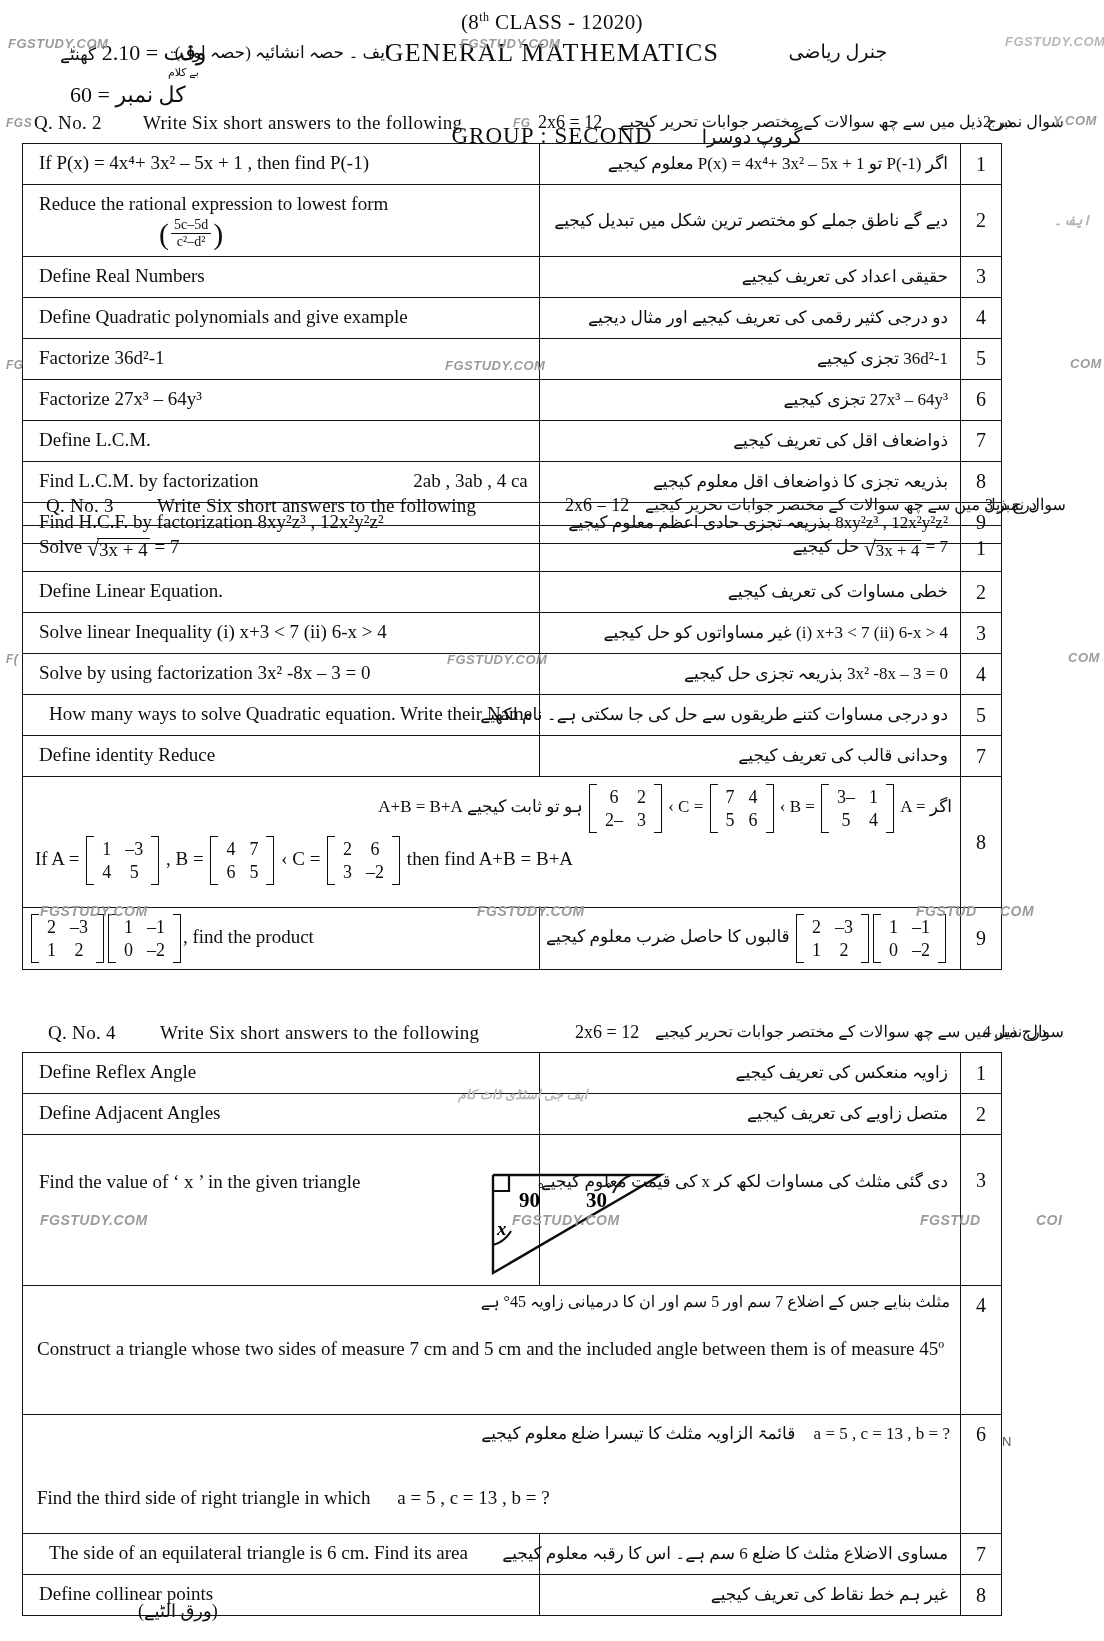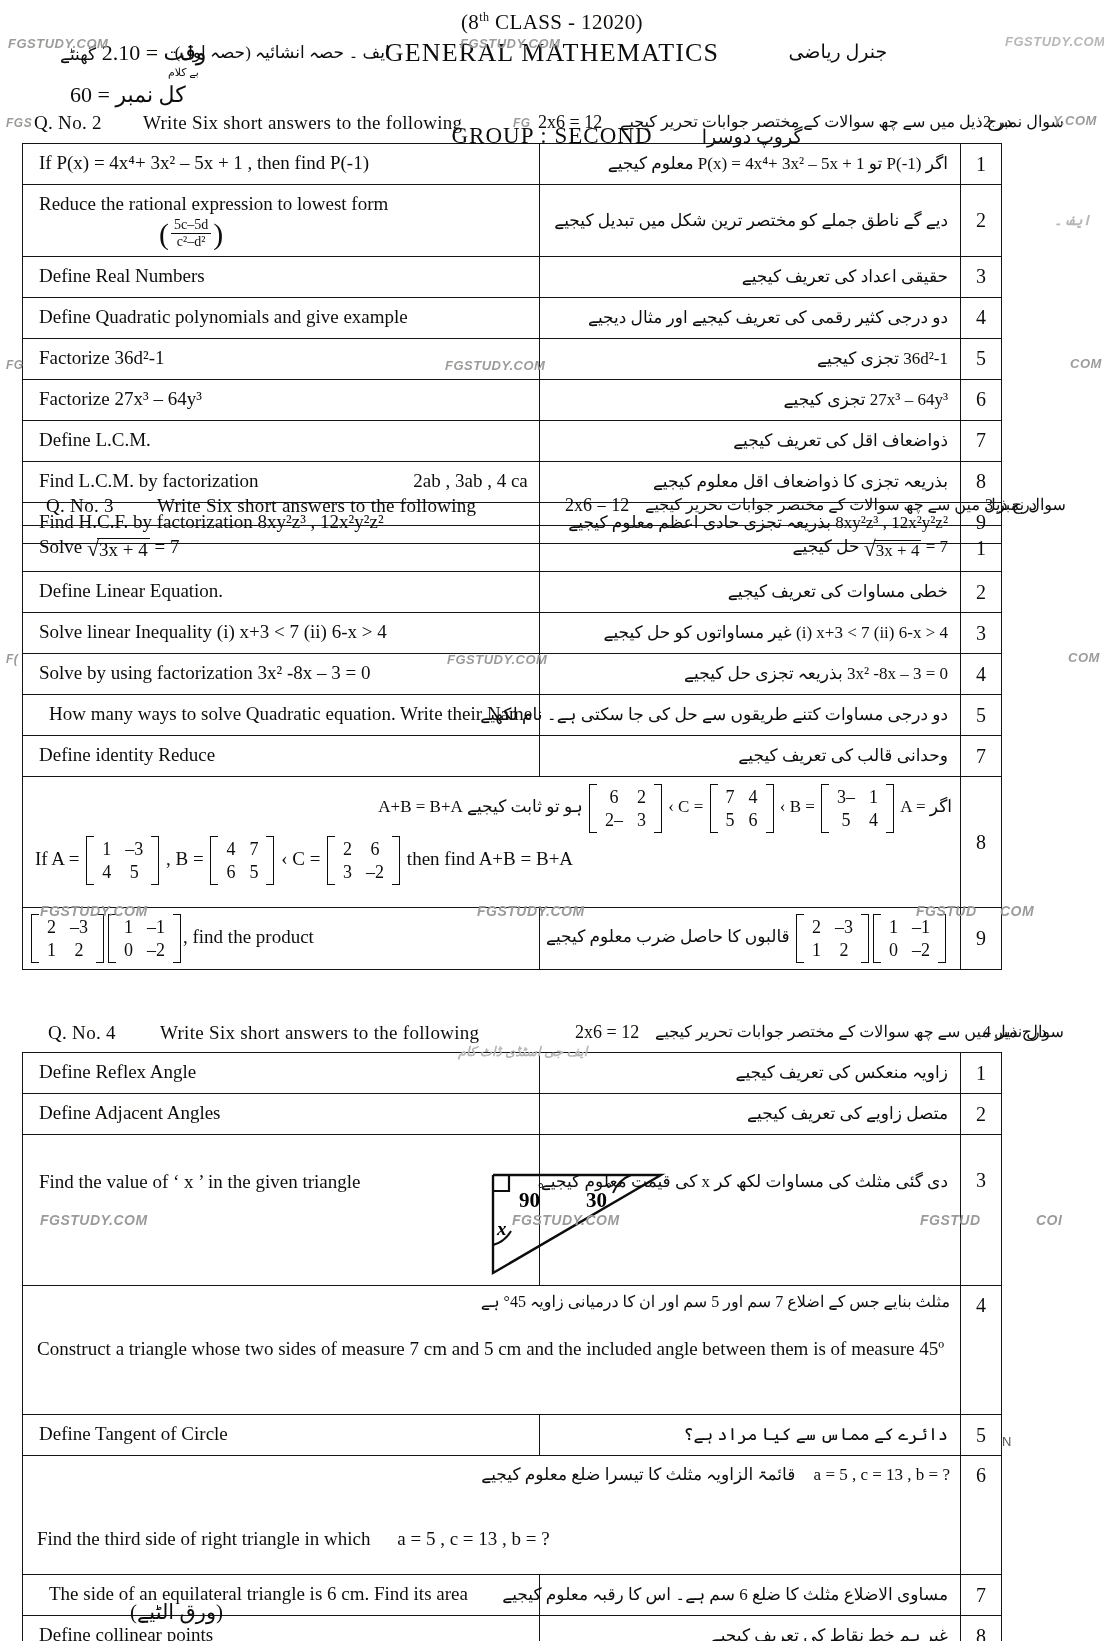--- a/index.html
+++ b/index.html
@@ -226,22 +226,22 @@
   }
 
   
   .tri-fig {
     position: absolute;
     pointer-events: none;
   }
 
   .footer-note {
     position: absolute;
-    left: 130px;
-    font-size: 21px;
+    left: 138px;
+    font-size: 18px;
     direction: rtl;
   }
 </style>
 </head>
 <body>
 
 <div id="page">
 
   <div class="hdr-class">
     <span>(8</span><sup>th</sup><span> CLASS - 12020)</span>
@@ -664,29 +664,20 @@
       <td colspan="2" style="height:128px; vertical-align:top;">
         <div style="position:relative; height:126px;">
           <div style="position:absolute; right:10px; top:6px; direction:rtl; font-size:16px; white-space:nowrap;">مثلث بنایے جس کے اضلاع 7 سم اور 5 سم اور ان کا درمیانی زاویہ 45° ہے</div>
           <div style="position:absolute; left:14px; top:44px; right:10px; font-size:19px; line-height:2.0;">Construct a triangle whose two sides of measure 7 cm and 5 cm and the included angle between them is of measure  45º</div>
         </div>
       </td>
       <td class="cell-num" style="vertical-align:top;">
             <div style="padding-top:8px; text-align:center;">4</div>
           </td>
     </tr>
-    <tr>
-      <td>
-            <div class="cell-eng">Define Tangent of Circle</div>
-          </td>
-      <td style="width:420px;">
-            <div class="cell-urdu">دائرے کے مماس سے کیا مراد ہے؟</div>
-          </td>
-      <td class="cell-num">5</td>
-    </tr>
 
     <tr>
       <td colspan="2" style="height:118px; vertical-align:top;">
         <div style="position:relative; height:116px;">
           <div style="position:absolute; right:10px; top:8px; direction:rtl; font-size:17px; white-space:nowrap;">
             <span dir="ltr" style="margin-left:14px;">a = 5 ,  c = 13 ,  b = ?</span>
             <span>قائمۃ الزاویہ مثلث کا تیسرا ضلع معلوم کیجیے</span>
           </div>
           <div style="position:absolute; left:14px; top:72px; font-size:19px; white-space:nowrap;">
             <span>Find the third side of right triangle in which</span>
@@ -735,21 +726,21 @@
       <div class="wm" style="left: 6px; top: 358px; font-size: 12px;">FG</div>
       <div class="wm" style="left: 445px; top: 358px; font-size: 13px;">FGSTUDY.COM</div>
       <div class="wm" style="left: 1070px; top: 356px; font-size: 13px;">COM</div>
       <div class="wm" style="left: 6px; top: 652px; font-size: 12px;">F(</div>
       <div class="wm" style="left: 447px; top: 652px; font-size: 13px;">FGSTUDY.COM</div>
       <div class="wm" style="left: 1068px; top: 650px; font-size: 13px;">COM</div>
       <div class="wm" style="left: 40px; top: 903px; font-size: 14px;">FGSTUDY.COM</div>
       <div class="wm" style="left: 477px; top: 903px; font-size: 14px;">FGSTUDY.COM</div>
       <div class="wm" style="left: 916px; top: 903px; font-size: 14px;">FGSTUD</div>
       <div class="wm" style="left: 1000px; top: 903px; font-size: 14px;">COM</div>
-      <div class="wm faint" style="left: 458px; top: 1044px; font-size: 13px;">ایف جی اسٹڈی ڈاٹ کام</div>
+      <div class="wm faint" style="left: 458px; top: 1087px; font-size: 13px;">ایف جی اسٹڈی ڈاٹ کام</div>
       <div class="wm" style="left: 40px; top: 1212px; font-size: 14px;">FGSTUDY.COM</div>
       <div class="wm" style="left: 512px; top: 1212px; font-size: 14px;">FGSTUDY.COM</div>
       <div class="wm" style="left: 920px; top: 1212px; font-size: 14px;">FGSTUD</div>
       <div class="wm" style="left: 1001px; top: 1212px; font-size: 14px; padding-left: 35px;">COI</div>
     </div>
 
   <div class="noise"></div>
 </div>
 
 </body></html>

